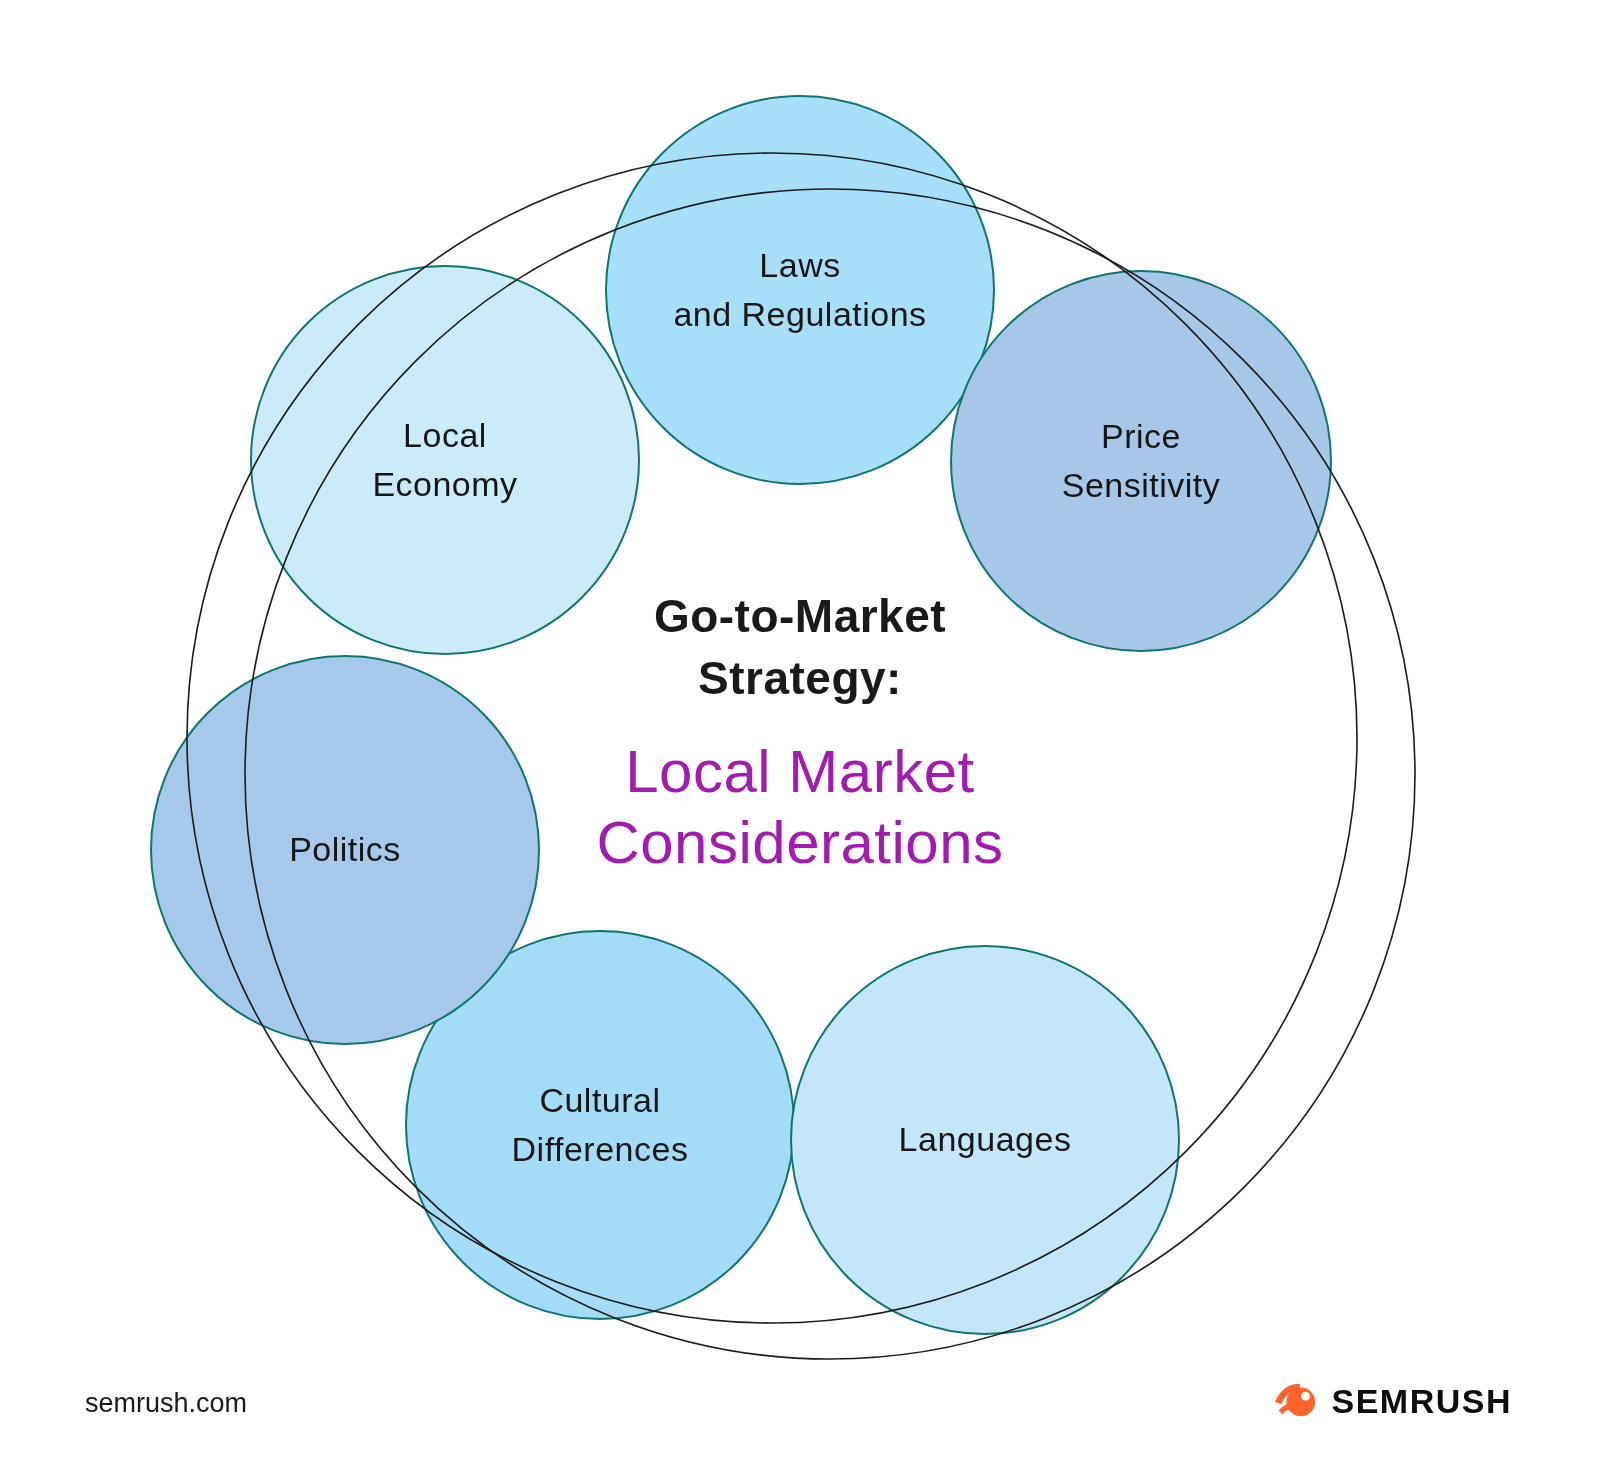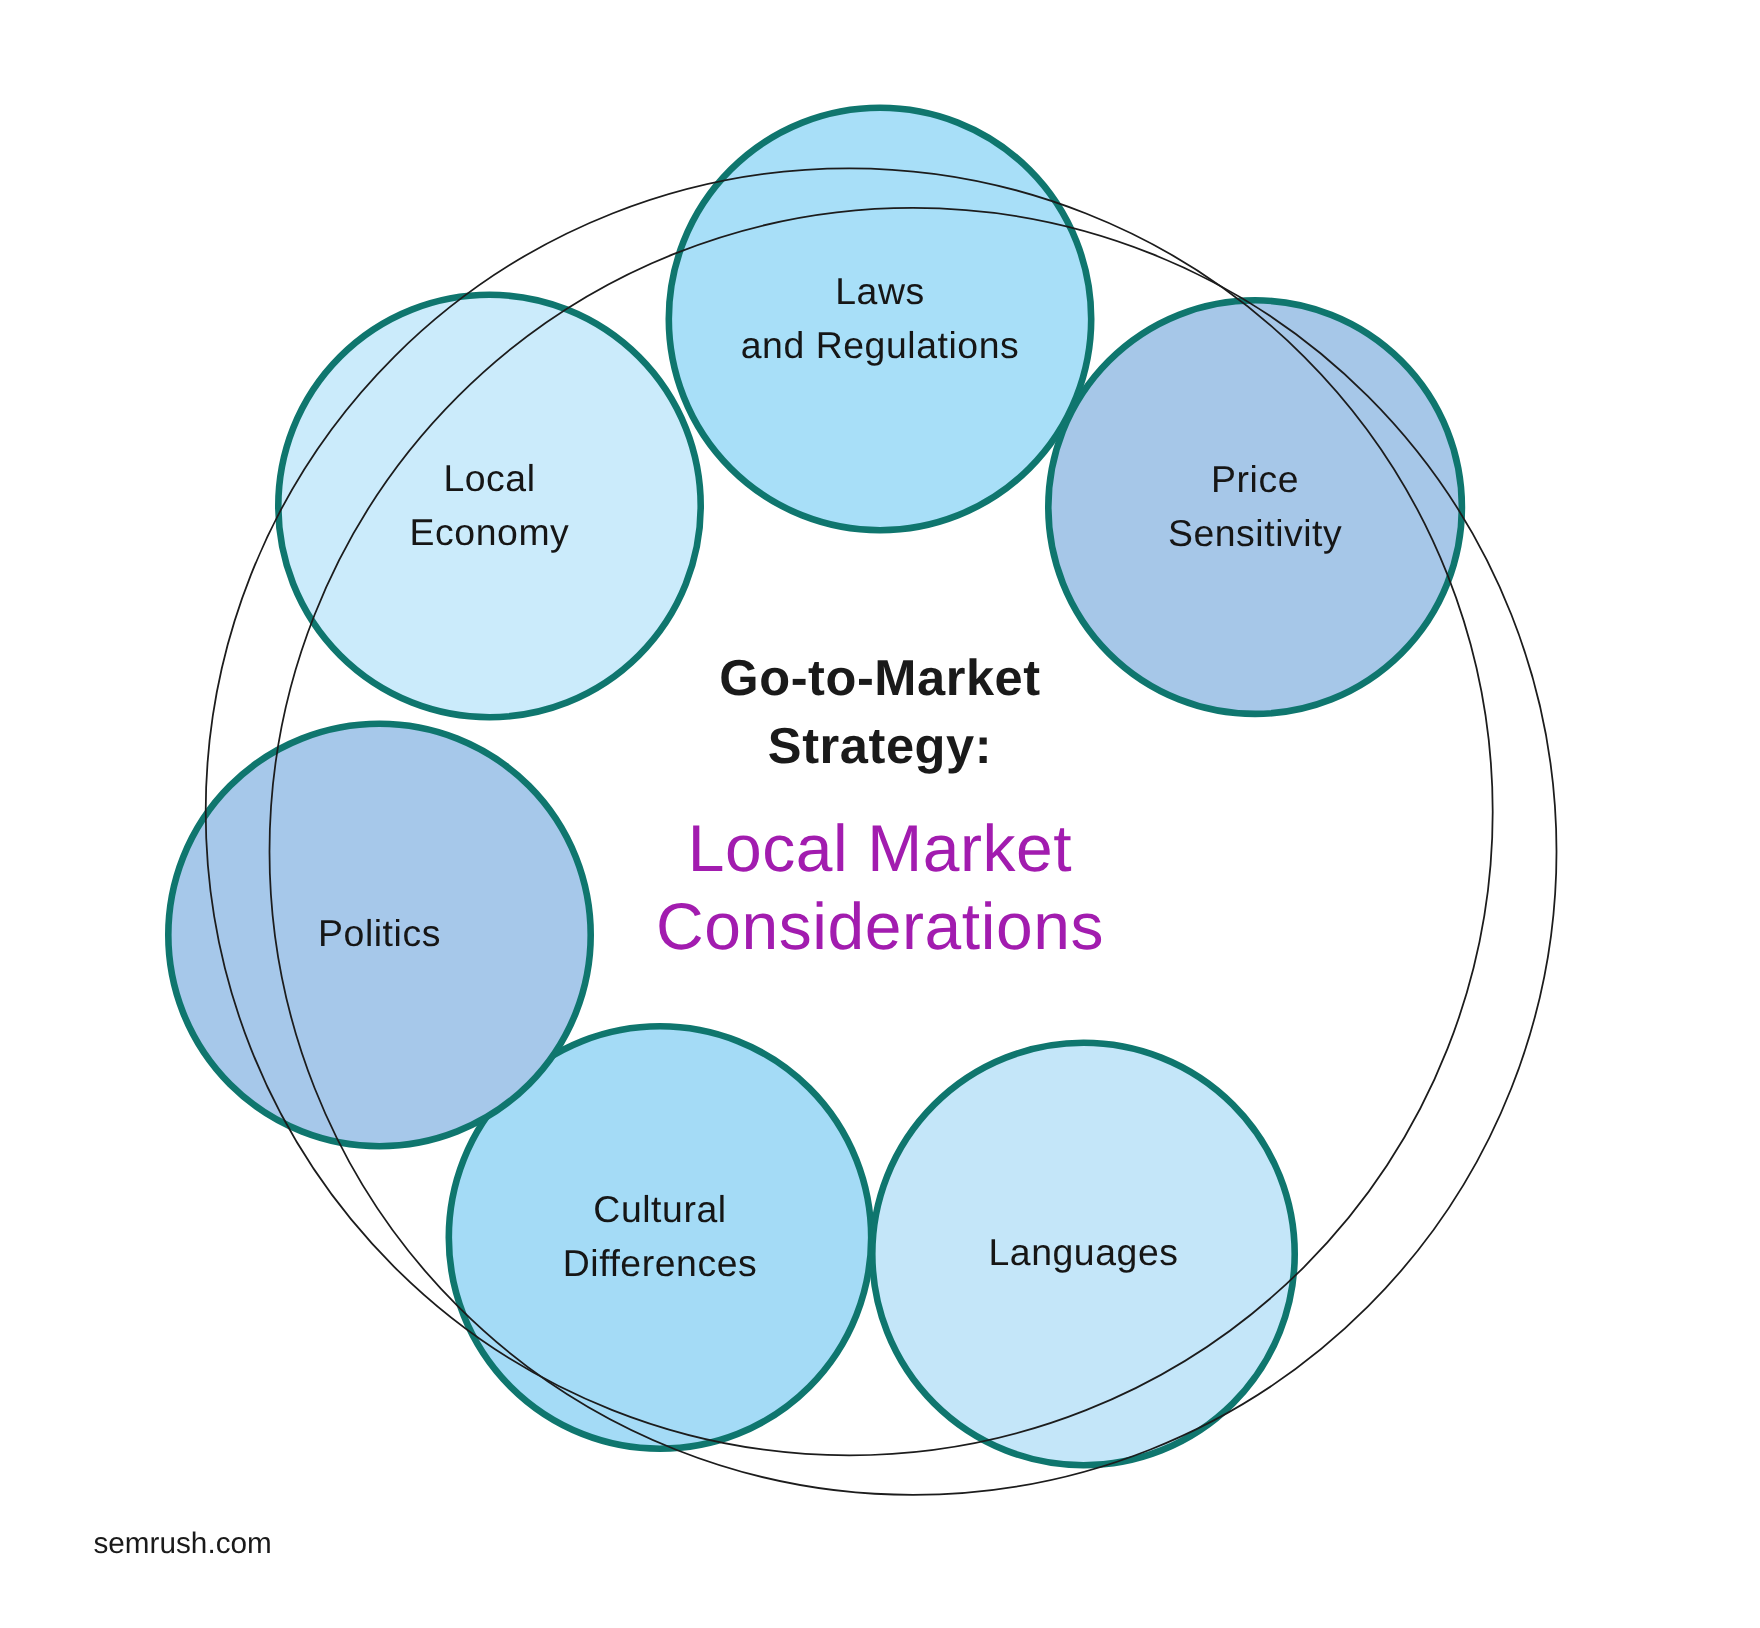--- a/index.html
+++ b/index.html
@@ -20,21 +20,21 @@
     left: 0;
     top: 0;
     width: 1600px;
     height: 1480px;
     z-index: 3;
     pointer-events: none;
   }
   .node {
     position: absolute;
     border-radius: 50%;
-    border: 6px solid #0f766e;
+    border: 2px solid #0f766e;
     box-sizing: border-box;
     display: flex;
     align-items: center;
     justify-content: center;
     z-index: 2;
   }
   .node-label {
     font-size: 34px;
     line-height: 1.45;
     color: #161616;
@@ -146,14 +146,23 @@
 
   <div class="center-text">
     <div class="center-subtitle">Go-to-Market
 Strategy:</div>
     <div class="center-title">Local Market
 Considerations</div>
   </div>
 
   <div class="footer-site">semrush.com</div>
 
+  <div class="footer-logo">
+    <svg class="logo-icon" viewBox="0 0 48 48" aria-hidden="true">
+      <path class="brand-fill" d="M2 25 C 8 12, 16 6, 28 6 L 28 14 C 18 14, 12 18, 9 27 Z"></path>
+      <path class="brand-fill" d="M6 34 C 11 28, 17 25, 24 26 L 23 33 C 18 32, 13 33, 10 38 Z"></path>
+      <circle class="brand-fill" cx="29" cy="25" r="15"></circle>
+      <circle cx="34" cy="19" r="4.6" fill="#ffffff"></circle>
+    </svg>
+    <div class="logo-wordmark">SEMRUSH</div>
+  </div>
 
 </div>
 
 </body></html>

